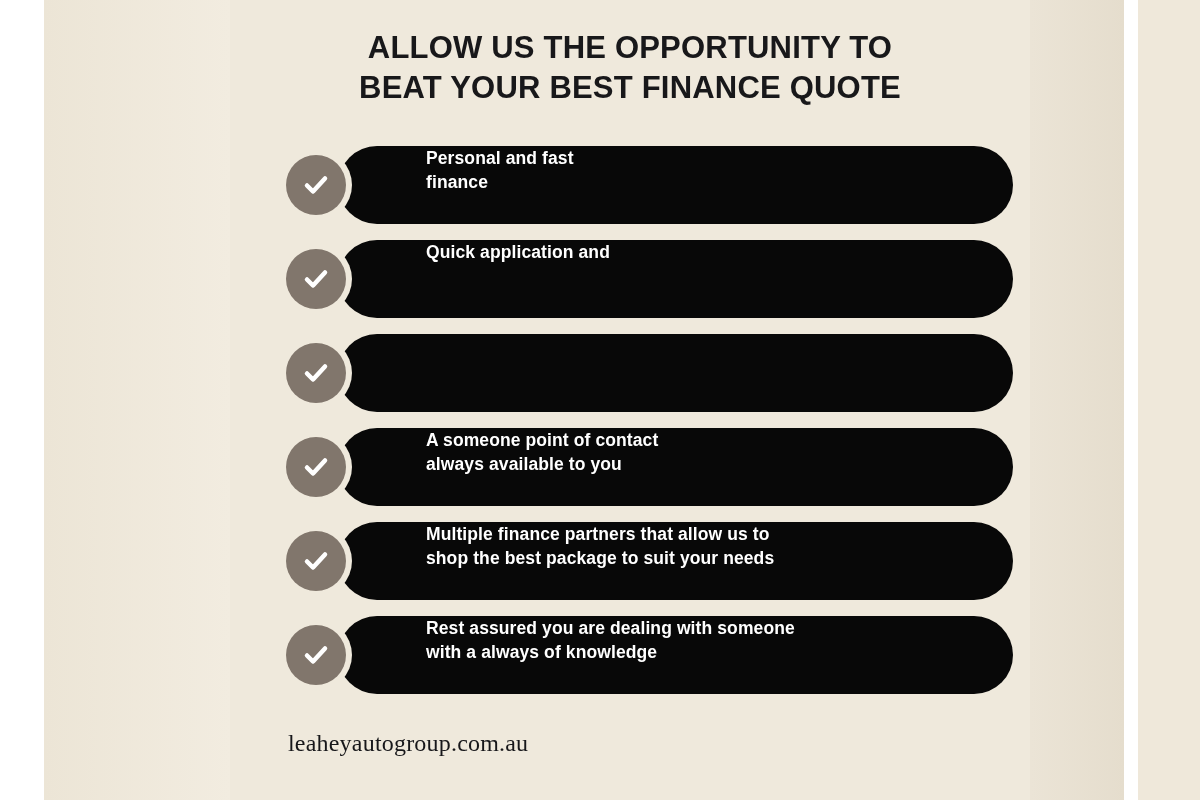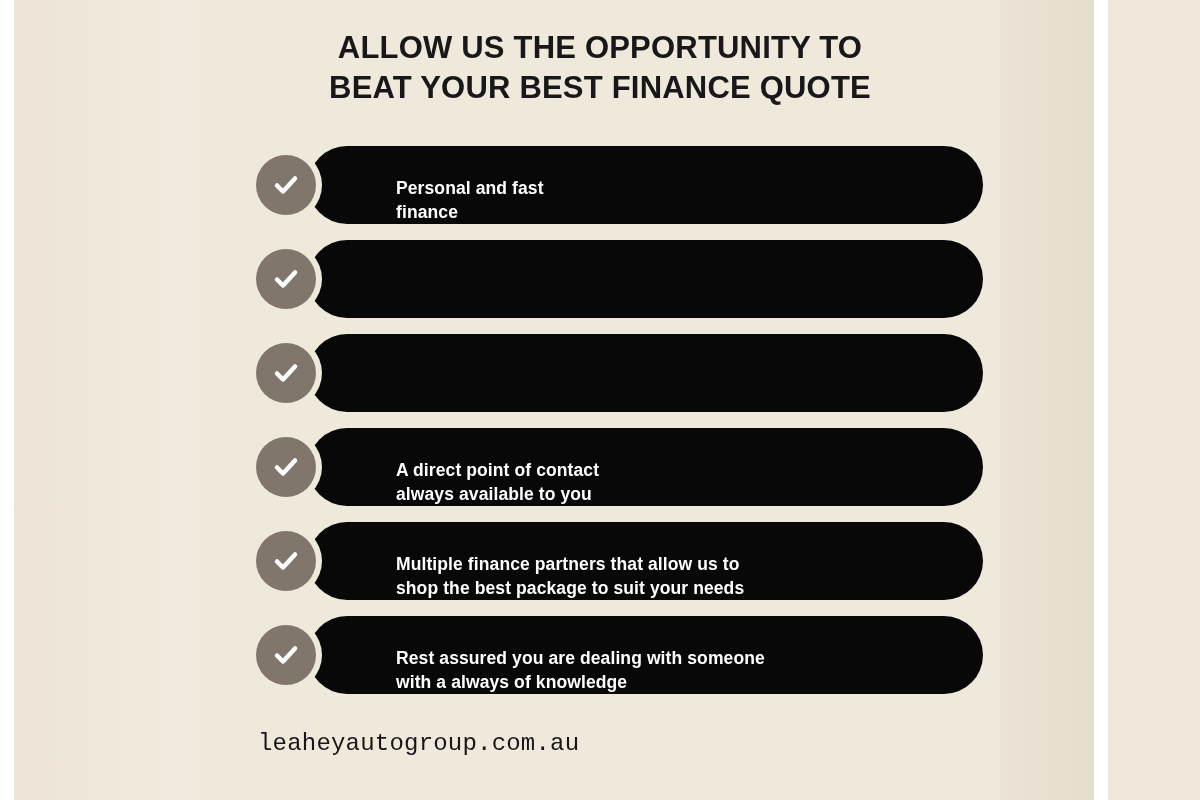--- a/index.html
+++ b/index.html
@@ -12,20 +12,21 @@
     background: #ffffff;
     font-family: "Liberation Sans", sans-serif;
     overflow: hidden;
   }
 
   .canvas {
     position: relative;
     width: 1108px;
     height: 800px;
     background: #fde047;
+    margin-left: 30px;
   }
 
   
   .poster {
     position: absolute;
     left: 0;
     top: 0;
     width: 1200px;
     height: 800px;
     background: #efe8da;
@@ -95,21 +96,21 @@
 
   .pill {
     position: absolute;
     left: 58px;
     top: 0;
     width: 675px;
     height: 78px;
     background: #080808;
     border-radius: 39px;
     display: flex;
-    align-items: flex-end;
+    align-items: flex-start;
   }
 
   .pill-text {
     color: #ffffff;
     font-size: 17.5px;
     font-weight: bold;
     line-height: 1.38;
     padding-left: 88px;
     padding-right: 24px;
     letter-spacing: 0.1px;
@@ -141,21 +142,21 @@
     display: block;
   }
 
   .footer {
     position: absolute;
     left: 58px;
     top: 730px;
     color: #17171a;
     font-size: 24px;
     letter-spacing: 0.2px;
-    font-family: Liberation Mono, monospace;
+    font-family: Liberation Serif, serif;
   }
 </style>
 </head>
 <body>
 
 <div class="canvas">
   <div class="poster"></div>
   <div class="side-shade-left"></div>
   <div class="side-shade-right"></div>
   <div class="edge-left"></div>
@@ -182,49 +183,50 @@
             <svg width="34" height="34" viewBox="0 0 34 34" aria-hidden="true">
               <path d="M8 17.5 L14 23.5 L26 10.5" fill="none" stroke="#ffffff" stroke-width="4.5" stroke-linecap="round" stroke-linejoin="round"></path>
             </svg>
           </div>
         </div>
       </div>
 
       <div class="row">
         <div class="pill">
           <div class="pill-text">
-          </div>
-        </div>
-        <div class="check-wrap">
-          <div class="check-circle">
-            <svg width="34" height="34" viewBox="0 0 34 34" aria-hidden="true">
-              <path d="M8 17.5 L14 23.5 L26 10.5" fill="none" stroke="#ffffff" stroke-width="4.5" stroke-linecap="round" stroke-linejoin="round"></path>
-            </svg>
-          </div>
-        </div>
-      </div>
-
-      <div class="row">
-        <div class="pill">
-          <div class="pill-text">
-          </div>
-        </div>
-        <div class="check-wrap">
-          <div class="check-circle">
-            <svg width="34" height="34" viewBox="0 0 34 34" aria-hidden="true">
-              <path d="M8 17.5 L14 23.5 L26 10.5" fill="none" stroke="#ffffff" stroke-width="4.5" stroke-linecap="round" stroke-linejoin="round"></path>
-            </svg>
-          </div>
-        </div>
-      </div>
-
-      <div class="row">
-        <div class="pill">
-          <div class="pill-text">
-            <div>A direct point of contact</div>
+            <div>Quick application and</div>
+          </div>
+        </div>
+        <div class="check-wrap">
+          <div class="check-circle">
+            <svg width="34" height="34" viewBox="0 0 34 34" aria-hidden="true">
+              <path d="M8 17.5 L14 23.5 L26 10.5" fill="none" stroke="#ffffff" stroke-width="4.5" stroke-linecap="round" stroke-linejoin="round"></path>
+            </svg>
+          </div>
+        </div>
+      </div>
+
+      <div class="row">
+        <div class="pill">
+          <div class="pill-text">
+          </div>
+        </div>
+        <div class="check-wrap">
+          <div class="check-circle">
+            <svg width="34" height="34" viewBox="0 0 34 34" aria-hidden="true">
+              <path d="M8 17.5 L14 23.5 L26 10.5" fill="none" stroke="#ffffff" stroke-width="4.5" stroke-linecap="round" stroke-linejoin="round"></path>
+            </svg>
+          </div>
+        </div>
+      </div>
+
+      <div class="row">
+        <div class="pill">
+          <div class="pill-text">
+            <div>A someone point of contact</div>
             <div>always available to you</div>
           </div>
         </div>
         <div class="check-wrap">
           <div class="check-circle">
             <svg width="34" height="34" viewBox="0 0 34 34" aria-hidden="true">
               <path d="M8 17.5 L14 23.5 L26 10.5" fill="none" stroke="#ffffff" stroke-width="4.5" stroke-linecap="round" stroke-linejoin="round"></path>
             </svg>
           </div>
         </div>

